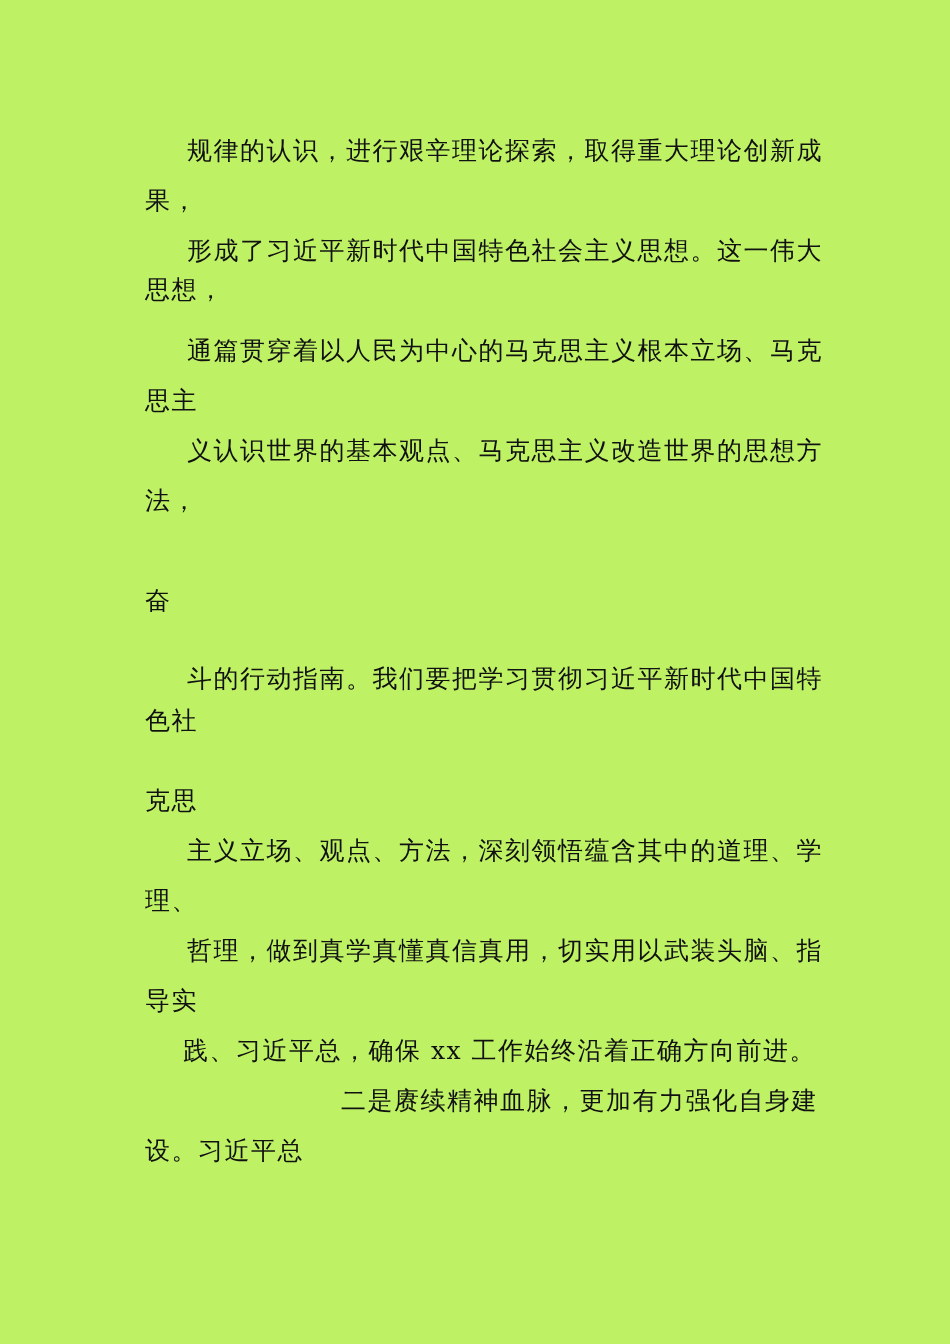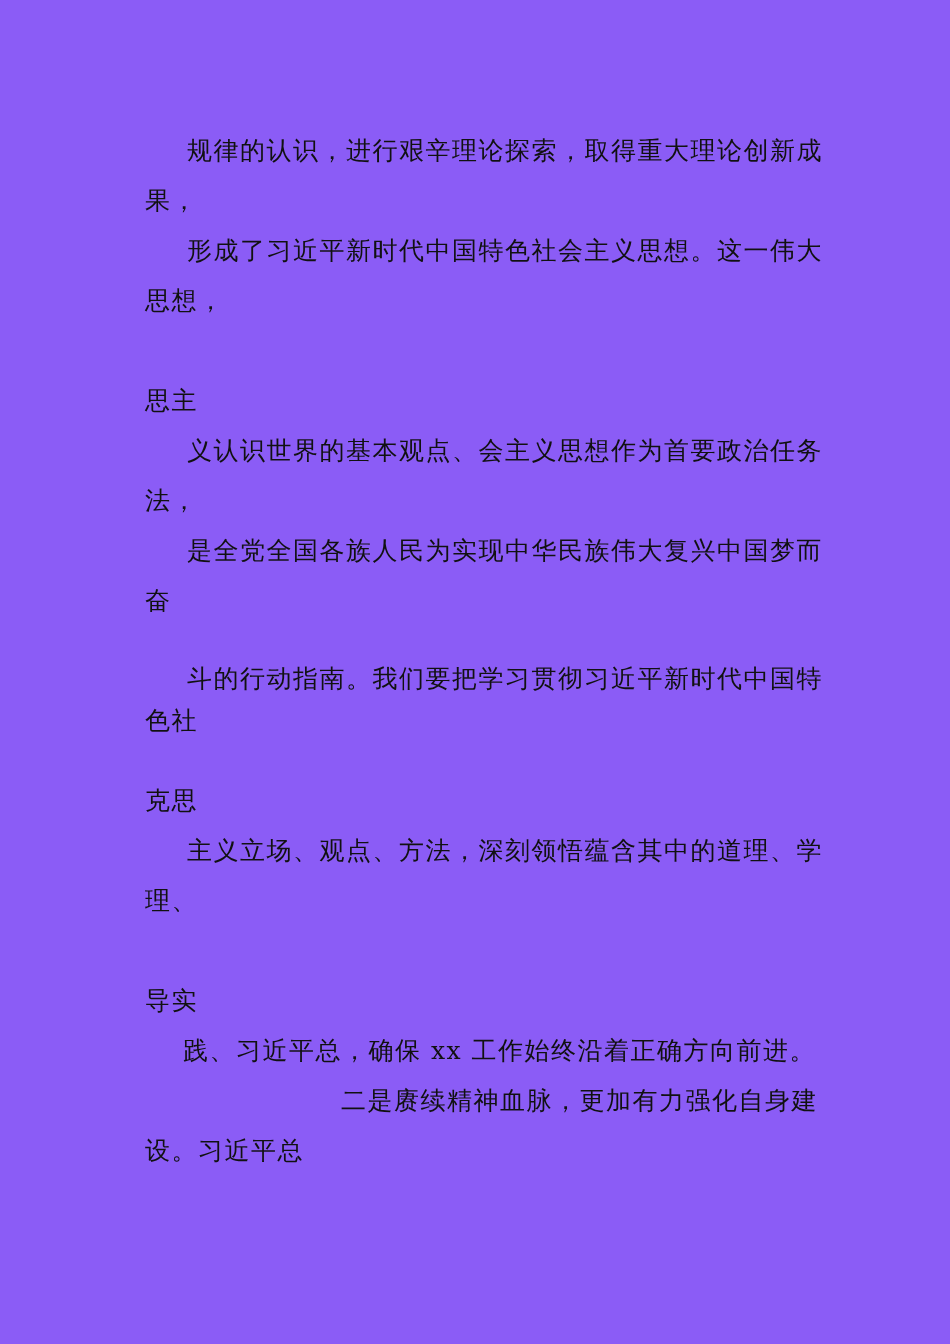--- a/index.html
+++ b/index.html
@@ -14,47 +14,48 @@
       overflow: hidden;
       font-family: "DejaVu Serif", "Liberation Serif", serif;
       color: #111111;
     }
     .page {
       position: absolute;
       left: 0;
       top: 0;
       width: 950px;
       height: 1344px;
-      background: #8b5cf6;
+      background: #bef264;
     }
     .line {
       position: absolute;
       font-size: 25px;
       line-height: 30px;
       white-space: nowrap;
       letter-spacing: 1.5px;
     }
     .indent { left: 187px; }
     .flush { left: 145px; }
   </style>
 </head>
 <body>
 
 <div class="page">
   <div class="line indent" style="top:136px">规律的认识，进行艰辛理论探索，取得重大理论创新成</div>
   <div class="line flush" style="top:186px">果，</div>
   <div class="line indent" style="top:236px">形成了习近平新时代中国特色社会主义思想。这一伟大</div>
-  <div class="line flush" style="top:286px">思想，</div>
+  <div class="line flush" style="top:275px">思想，</div>
+  <div class="line indent" style="top:336px">通篇贯穿着以人民为中心的马克思主义根本立场、马克</div>
   <div class="line flush" style="top:386px">思主</div>
-  <div class="line indent" style="top:436px">义认识世界的基本观点、会主义思想作为首要政治任务</div>
+  <div class="line indent" style="top:436px">义认识世界的基本观点、马克思主义改造世界的思想方</div>
   <div class="line flush" style="top:486px">法，</div>
-  <div class="line indent" style="top:536px">是全党全国各族人民为实现中华民族伟大复兴中国梦而</div>
   <div class="line flush" style="top:586px">奋</div>
   <div class="line indent" style="top:664px">斗的行动指南。我们要把学习贯彻习近平新时代中国特</div>
   <div class="line flush" style="top:706px">色社</div>
   <div class="line flush" style="top:786px">克思</div>
   <div class="line indent" style="top:836px">主义立场、观点、方法，深刻领悟蕴含其中的道理、学</div>
   <div class="line flush" style="top:886px">理、</div>
+  <div class="line indent" style="top:936px">哲理，做到真学真懂真信真用，切实用以武装头脑、指</div>
   <div class="line flush" style="top:986px">导实</div>
   <div class="line" style="top:1036px; left:183px">践、习近平总，确保 xx 工作始终沿着正确方向前进。</div>
   <div class="line" style="top:1086px; left:341px">二是赓续精神血脉，更加有力强化自身建</div>
   <div class="line flush" style="top:1136px">设。习近平总</div>
 </div>
 
 </body></html>

